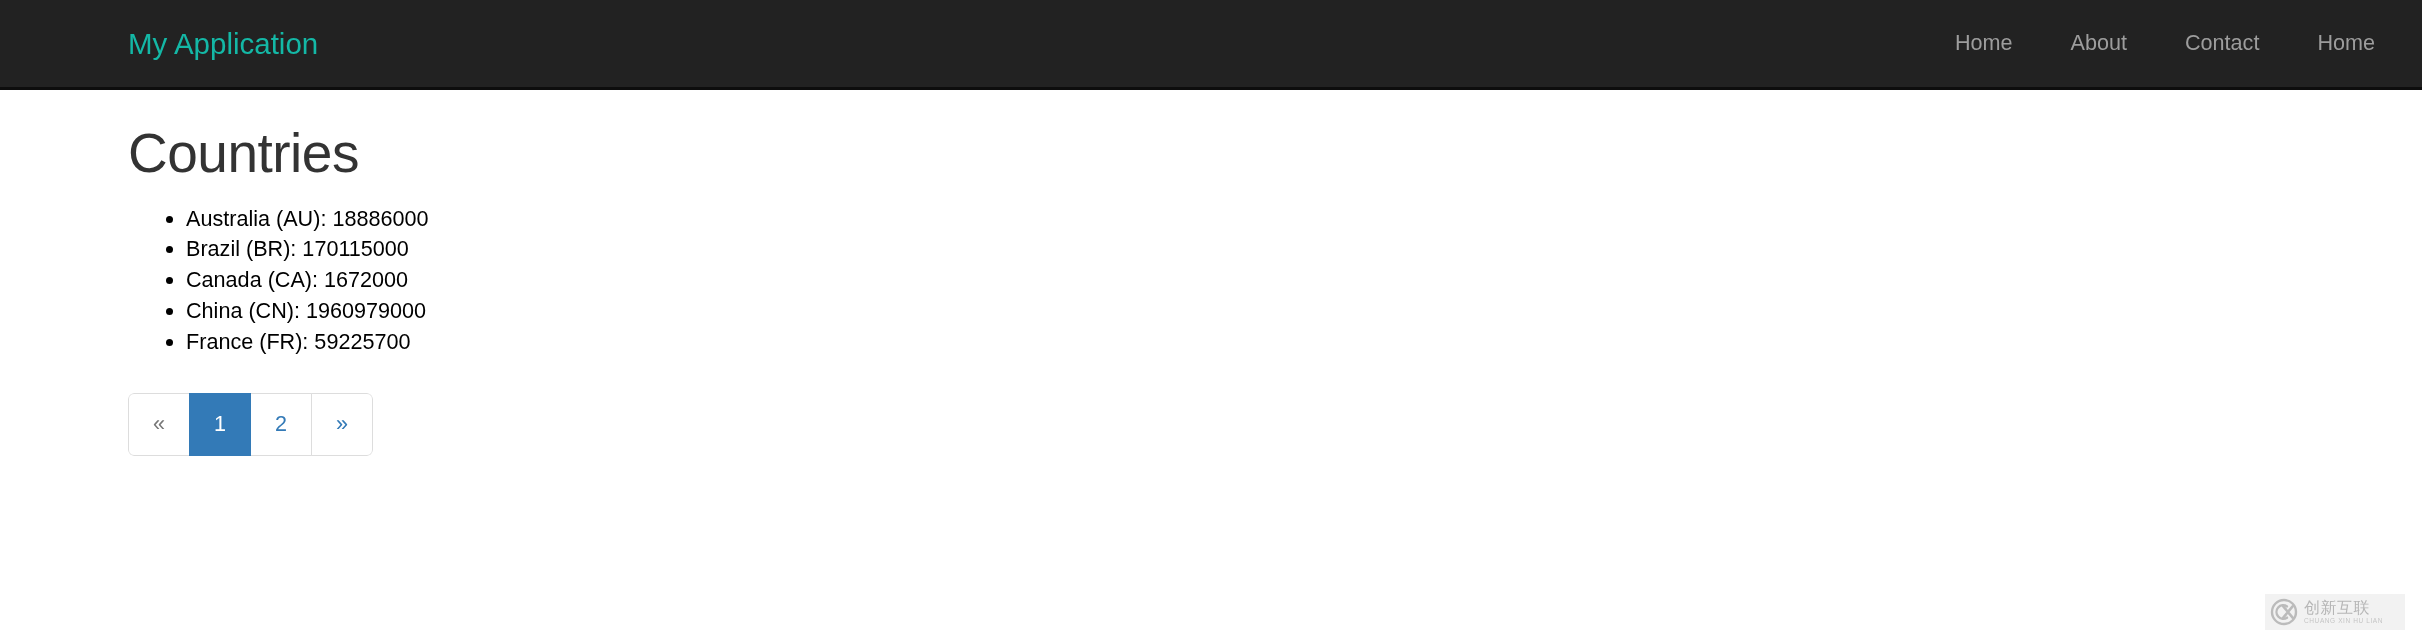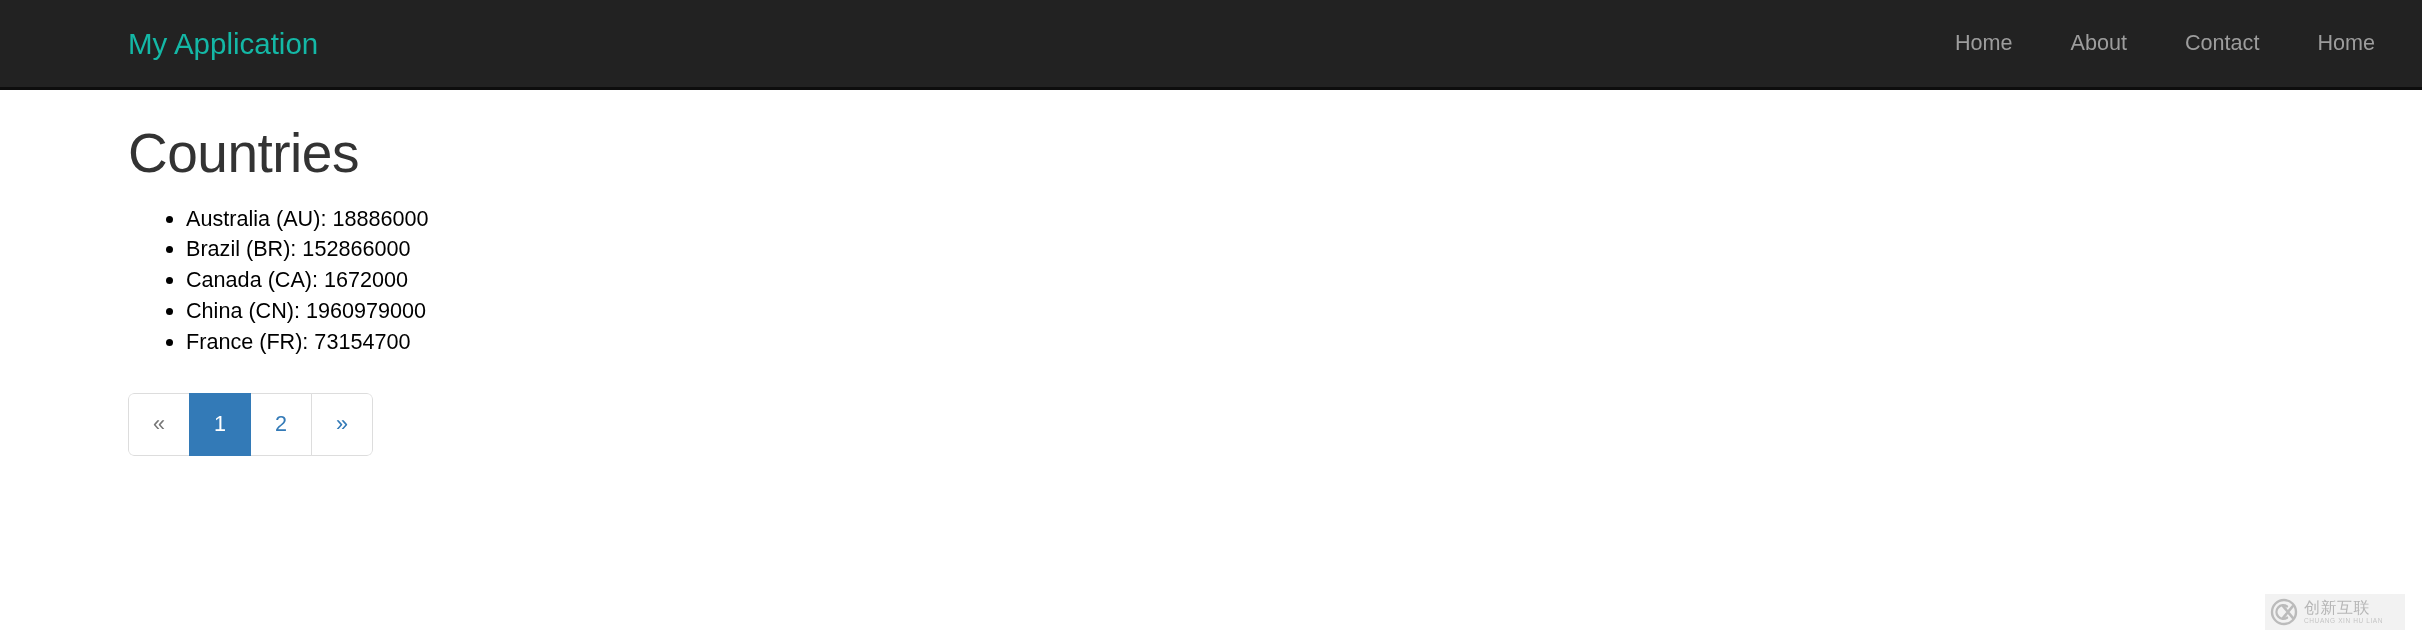--- a/index.html
+++ b/index.html
@@ -219,24 +219,24 @@
       </li>
     </ul>
   </div>
 </div>
 
 <div class="container">
   <h1 class="page-title">Countries</h1>
 
   <ul class="country-list">
     <li>Australia (AU): 18886000</li>
-    <li>Brazil (BR): 152866000</li>
+    <li>Brazil (BR): 170115000</li>
     <li>Canada (CA): 1672000</li>
     <li>China (CN): 1960979000</li>
-    <li>France (FR): 73154700</li>
+    <li>France (FR): 59225700</li>
   </ul>
 
   <nav class="pagination-nav">
     <ul class="pagination">
       <li class="disabled">
         <span class="pg-arrow">«</span>
       </li>
       <li class="active">
         <span>1</span>
       </li>

